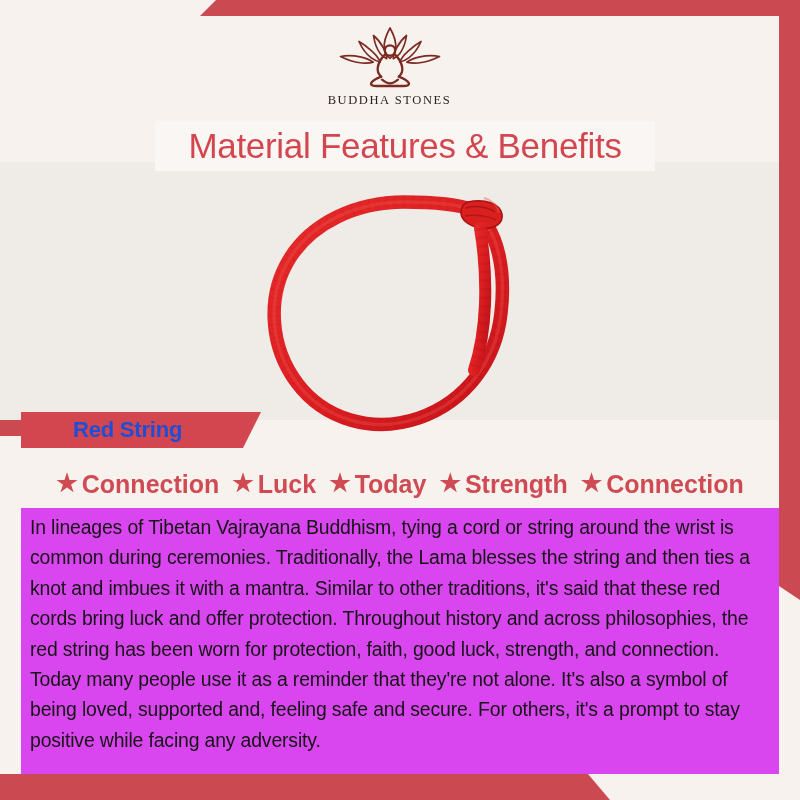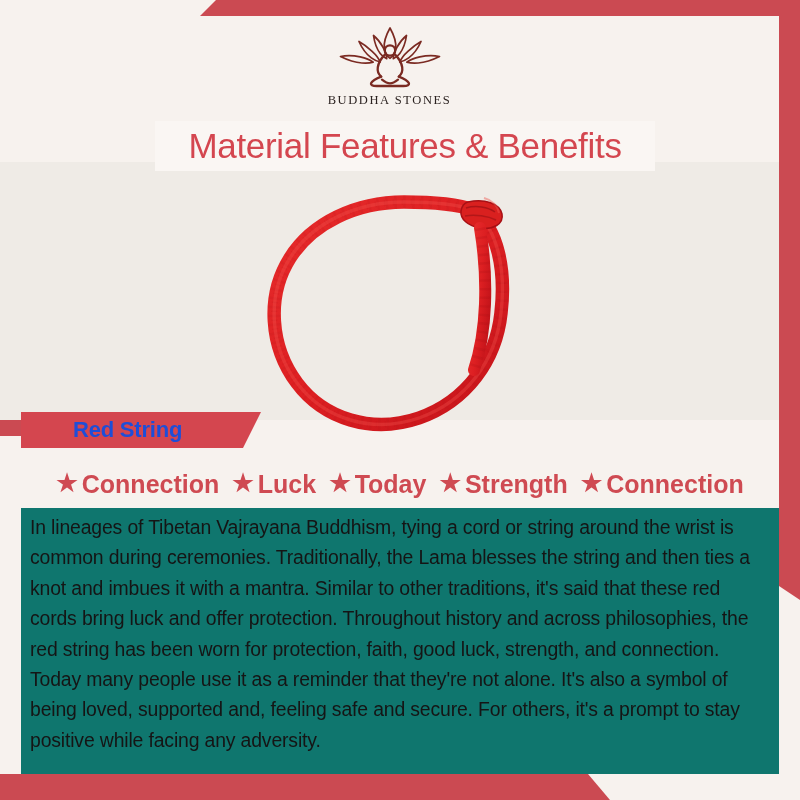--- a/index.html
+++ b/index.html
@@ -199,21 +199,21 @@
     transform: translateY(-1px);
   }
 
   
   .copy {
     position: absolute;
     left: 21px;
     top: 508px;
     width: 758px;
     height: 266px;
-    background: #0f766e;
+    background: #d946ef;
     padding: 4px 23px 0 9px;
     box-sizing: border-box;
   }
   .copy p {
     margin: 0;
     font-size: 19.4px;
     line-height: 30.4px;
     color: #151515;
     letter-spacing: -0.15px;
   }

